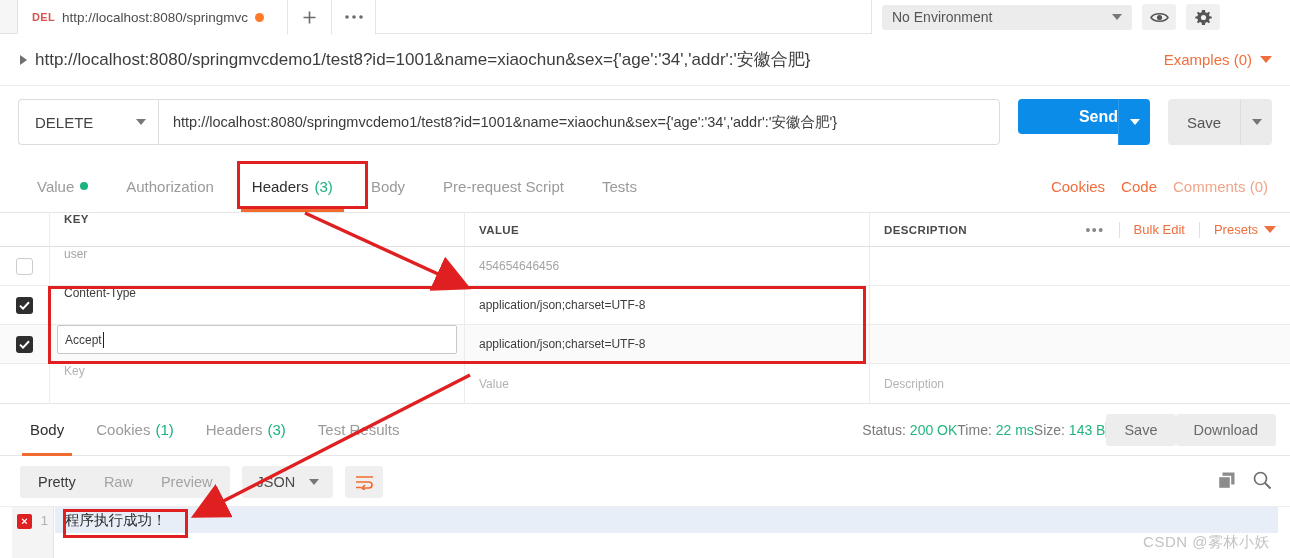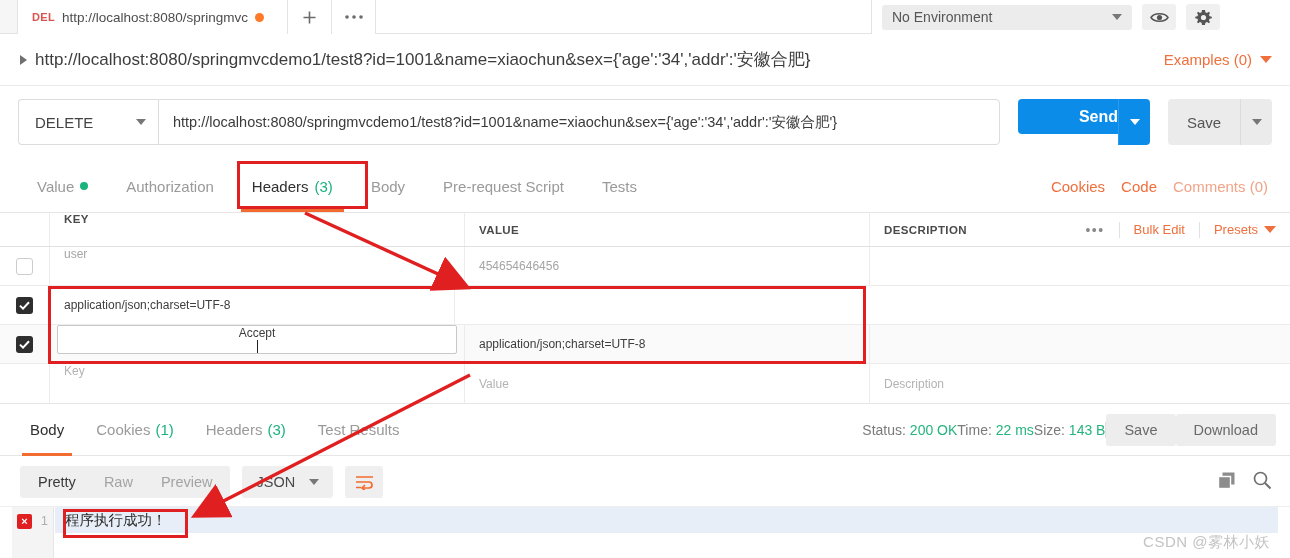--- a/index.html
+++ b/index.html
@@ -160,21 +160,21 @@
   .cell-text.dim { color: #a5a5a5; }
   .cell-text.ph { color: #b3b3b3; }
   .chk {
     width: 17px; height: 17px; border-radius: 3px; background: #2e2e2e;
     display: flex; align-items: center; justify-content: center;
   }
   .chk.off { background: #fff; border: 1px solid #ccc; }
   .chk svg { display: block; }
   .focus-input {
     border: 1px solid #c8c8c8; background: #fff; height: 29px; width: 100%;
-    display: flex; align-items: center; padding: 0 7px; border-radius: 2px; flex-direction: column;
+    display: flex; align-items: center; padding: 0 7px; border-radius: 2px;
   }
   .caret-bar {
     display: inline-block; width: 1px; height: 16px; background: #222;
     margin-left: 1px; vertical-align: middle;
   }
   .trow.r-user { background: #fff; }
   .trow.r-accept { background: #fafafa; }
   .th-actions { margin-left: auto; display: flex; align-items: center; gap: 14px; font-size: 13px; }
   .dots-grey { color: #8a8a8a; letter-spacing: 1.5px; font-size: 14px; }
   .vsep { width: 1px; height: 16px; background: #e0e0e0; }
@@ -407,20 +407,23 @@
       <div class="c-desc"></div>
     </div>
 
     <div class="trow">
       <div class="c-check">
         <span class="chk">
           <svg width="11" height="9" viewBox="0 0 11 9">
             <path d="M1 4.6 L4 7.6 L10 1.2" stroke="#fff" stroke-width="2" fill="none"></path>
           </svg>
         </span>
+      </div>
+      <div class="c-key">
+        <span class="cell-text">Content-Type</span>
       </div>
       <div class="c-val">
         <span class="cell-text">application/json;charset=UTF-8</span>
       </div>
       <div class="c-desc"></div>
     </div>
 
     <div class="trow r-accept">
       <div class="c-check">
         <span class="chk">

